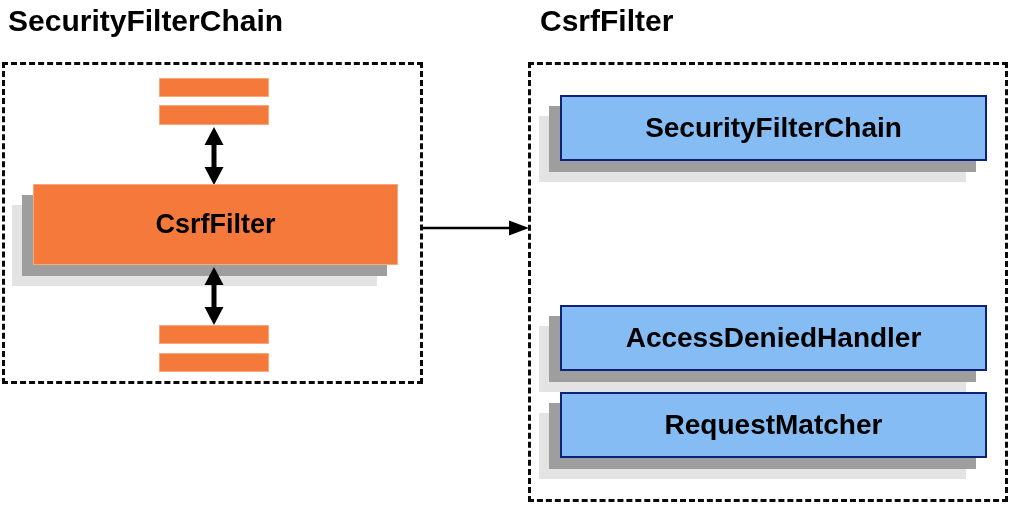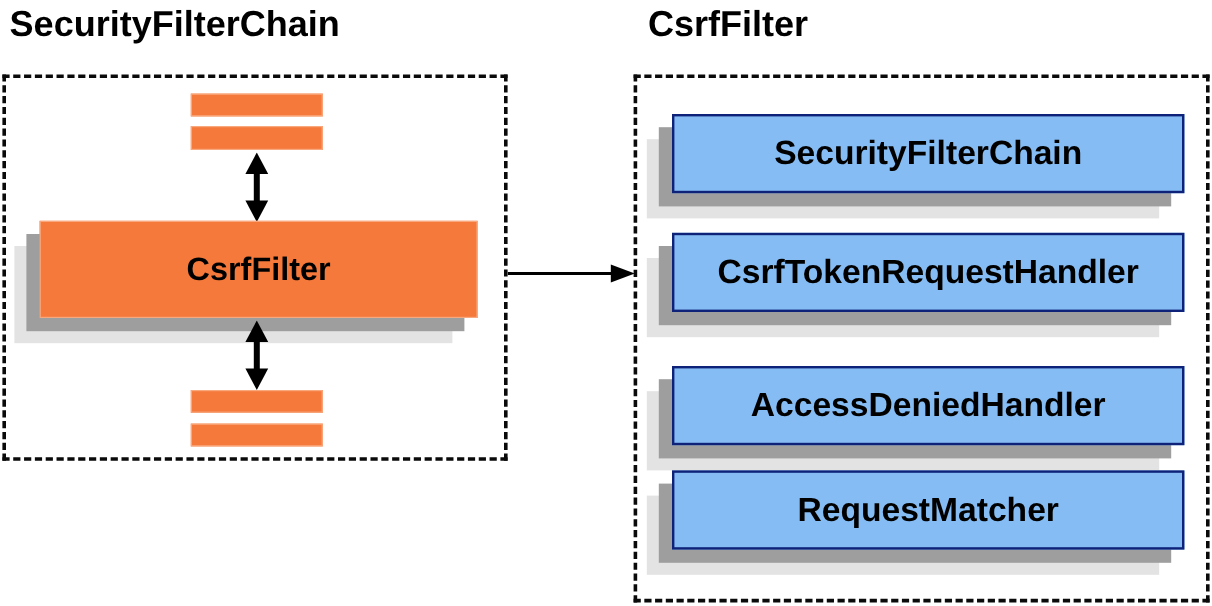--- a/index.html
+++ b/index.html
@@ -142,23 +142,20 @@
     <line x1="0" y1="9" x2="88" y2="9" stroke="#000" stroke-width="2.5"></line>
     <polygon points="106,9 86,1.5 86,16.5" fill="#000"></polygon>
   </svg>
 
   <div class="dashed-container container-right">
 
     <div class="component-box component-1">
       <span class="component-label">SecurityFilterChain</span>
     </div>
 
-    <div class="component-box component-2">
-      <span class="component-label">CsrfTokenRequestHandler</span>
-    </div>
 
     <div class="component-box component-3">
       <span class="component-label">AccessDeniedHandler</span>
     </div>
 
     <div class="component-box component-4">
       <span class="component-label">RequestMatcher</span>
     </div>
   </div>
 

